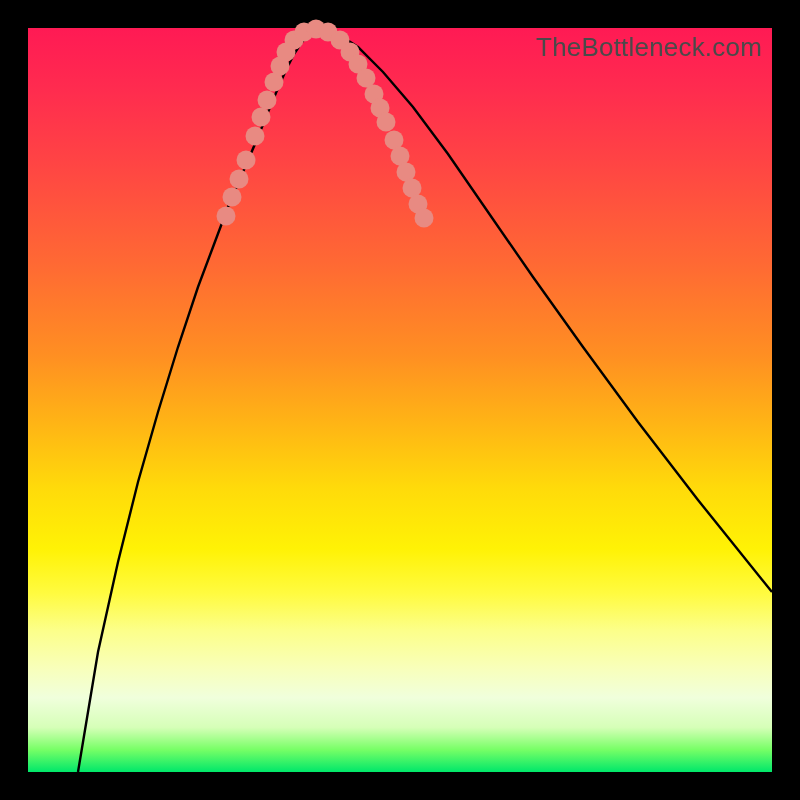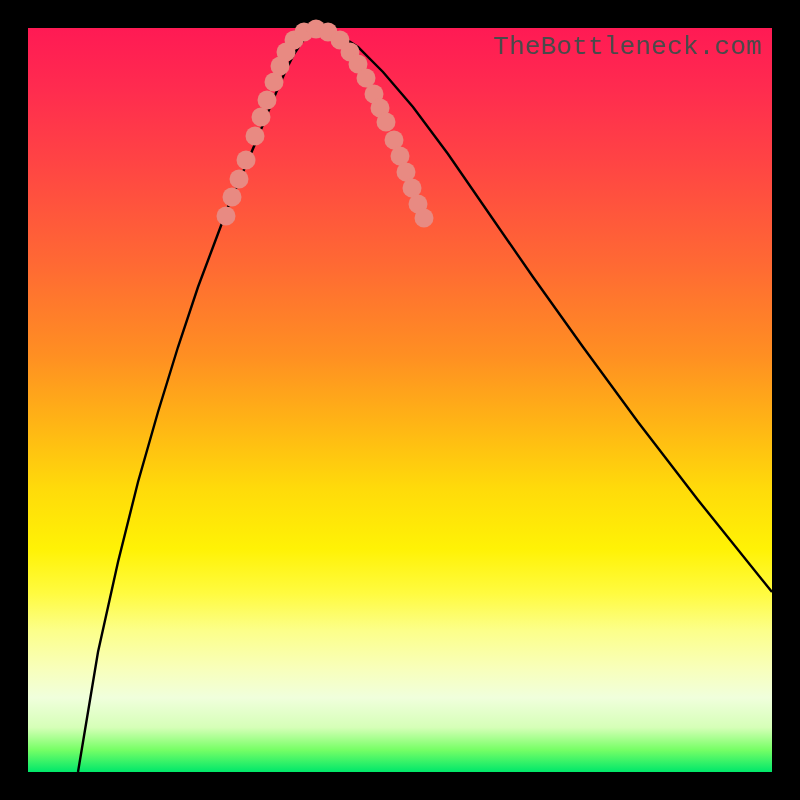--- a/index.html
+++ b/index.html
@@ -37,21 +37,20 @@
       #ffdb0a 62%,
       #fff205 70%,
       #fffb40 76%,
       #fcff8a 81%,
       #f8ffba 86%,
       #f0ffdc 90%,
       #d6ffb8 94%,
       #77ff66 97%,
       #00e76a 100%
     );
-    font-family: Liberation Mono, monospace;
   }
   .watermark {
     position: absolute;
     top: 4px;
     right: 10px;
     color: #4a4a4a;
     font-size: 26px;
     font-weight: 400;
     letter-spacing: 0.2px;
     user-select: none;

